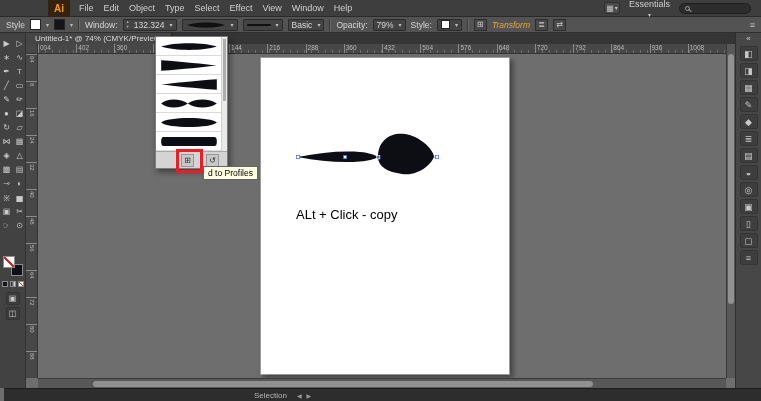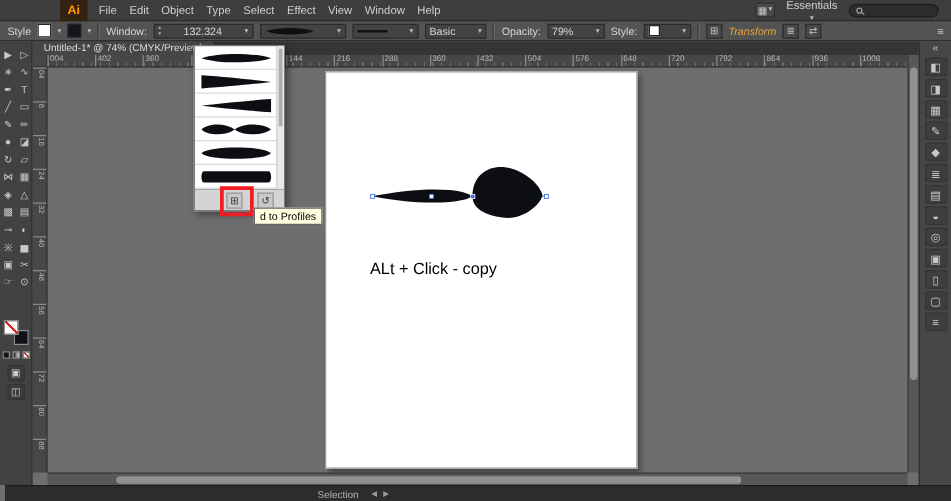--- a/index.html
+++ b/index.html
@@ -24,21 +24,21 @@
   .mag{width:5px;height:5px;border:1px solid #9a9a9a;border-radius:50%;position:relative;flex:0 0 auto;}
   .mag::after{content:"";position:absolute;width:4px;height:1px;background:#9a9a9a;
               transform:rotate(45deg);right:-3px;bottom:-1px;}
   .dd{font-size:6px;color:#bdbdbd;line-height:1;}
 
   
   .controlbar{position:absolute;left:0;top:17px;width:761px;height:16px;background:#535353;
               border-bottom:1px solid #2e2e2e;display:flex;align-items:center;font-size:8.5px;
               color:#d6d6d6;gap:5px;padding-left:6px;z-index:39;}
   .cb-box{height:12px;background:#434343;border:1px solid #2b2b2b;display:flex;align-items:center;
-          padding:0 3px;gap:18px;border-radius:1px;}
+          padding:0 3px;gap:5px;border-radius:1px;}
   .swatch{width:11px;height:11px;border:1px solid #242424;}
   .sw-fill{background:#ffffff;}
   .sw-stroke{background:#14141c;}
   .sep{width:2px;height:12px;background:#3a3a3a;border-right:1px solid #676767;}
   .spinner{display:flex;flex-direction:column;font-size:4.5px;color:#aaa;line-height:1;}
   .brush-line{width:24px;height:2px;background:#101010;border-radius:1px;}
   .amber{color:#e8a33d;font-style:italic;}
   .cb-icon{width:13px;height:12px;background:#484848;border:1px solid #2d2d2d;display:flex;
            align-items:center;justify-content:center;font-size:8px;color:#c5c5c5;}
   .cb-end{margin-left:auto;margin-right:6px;font-size:9px;color:#c5c5c5;}

